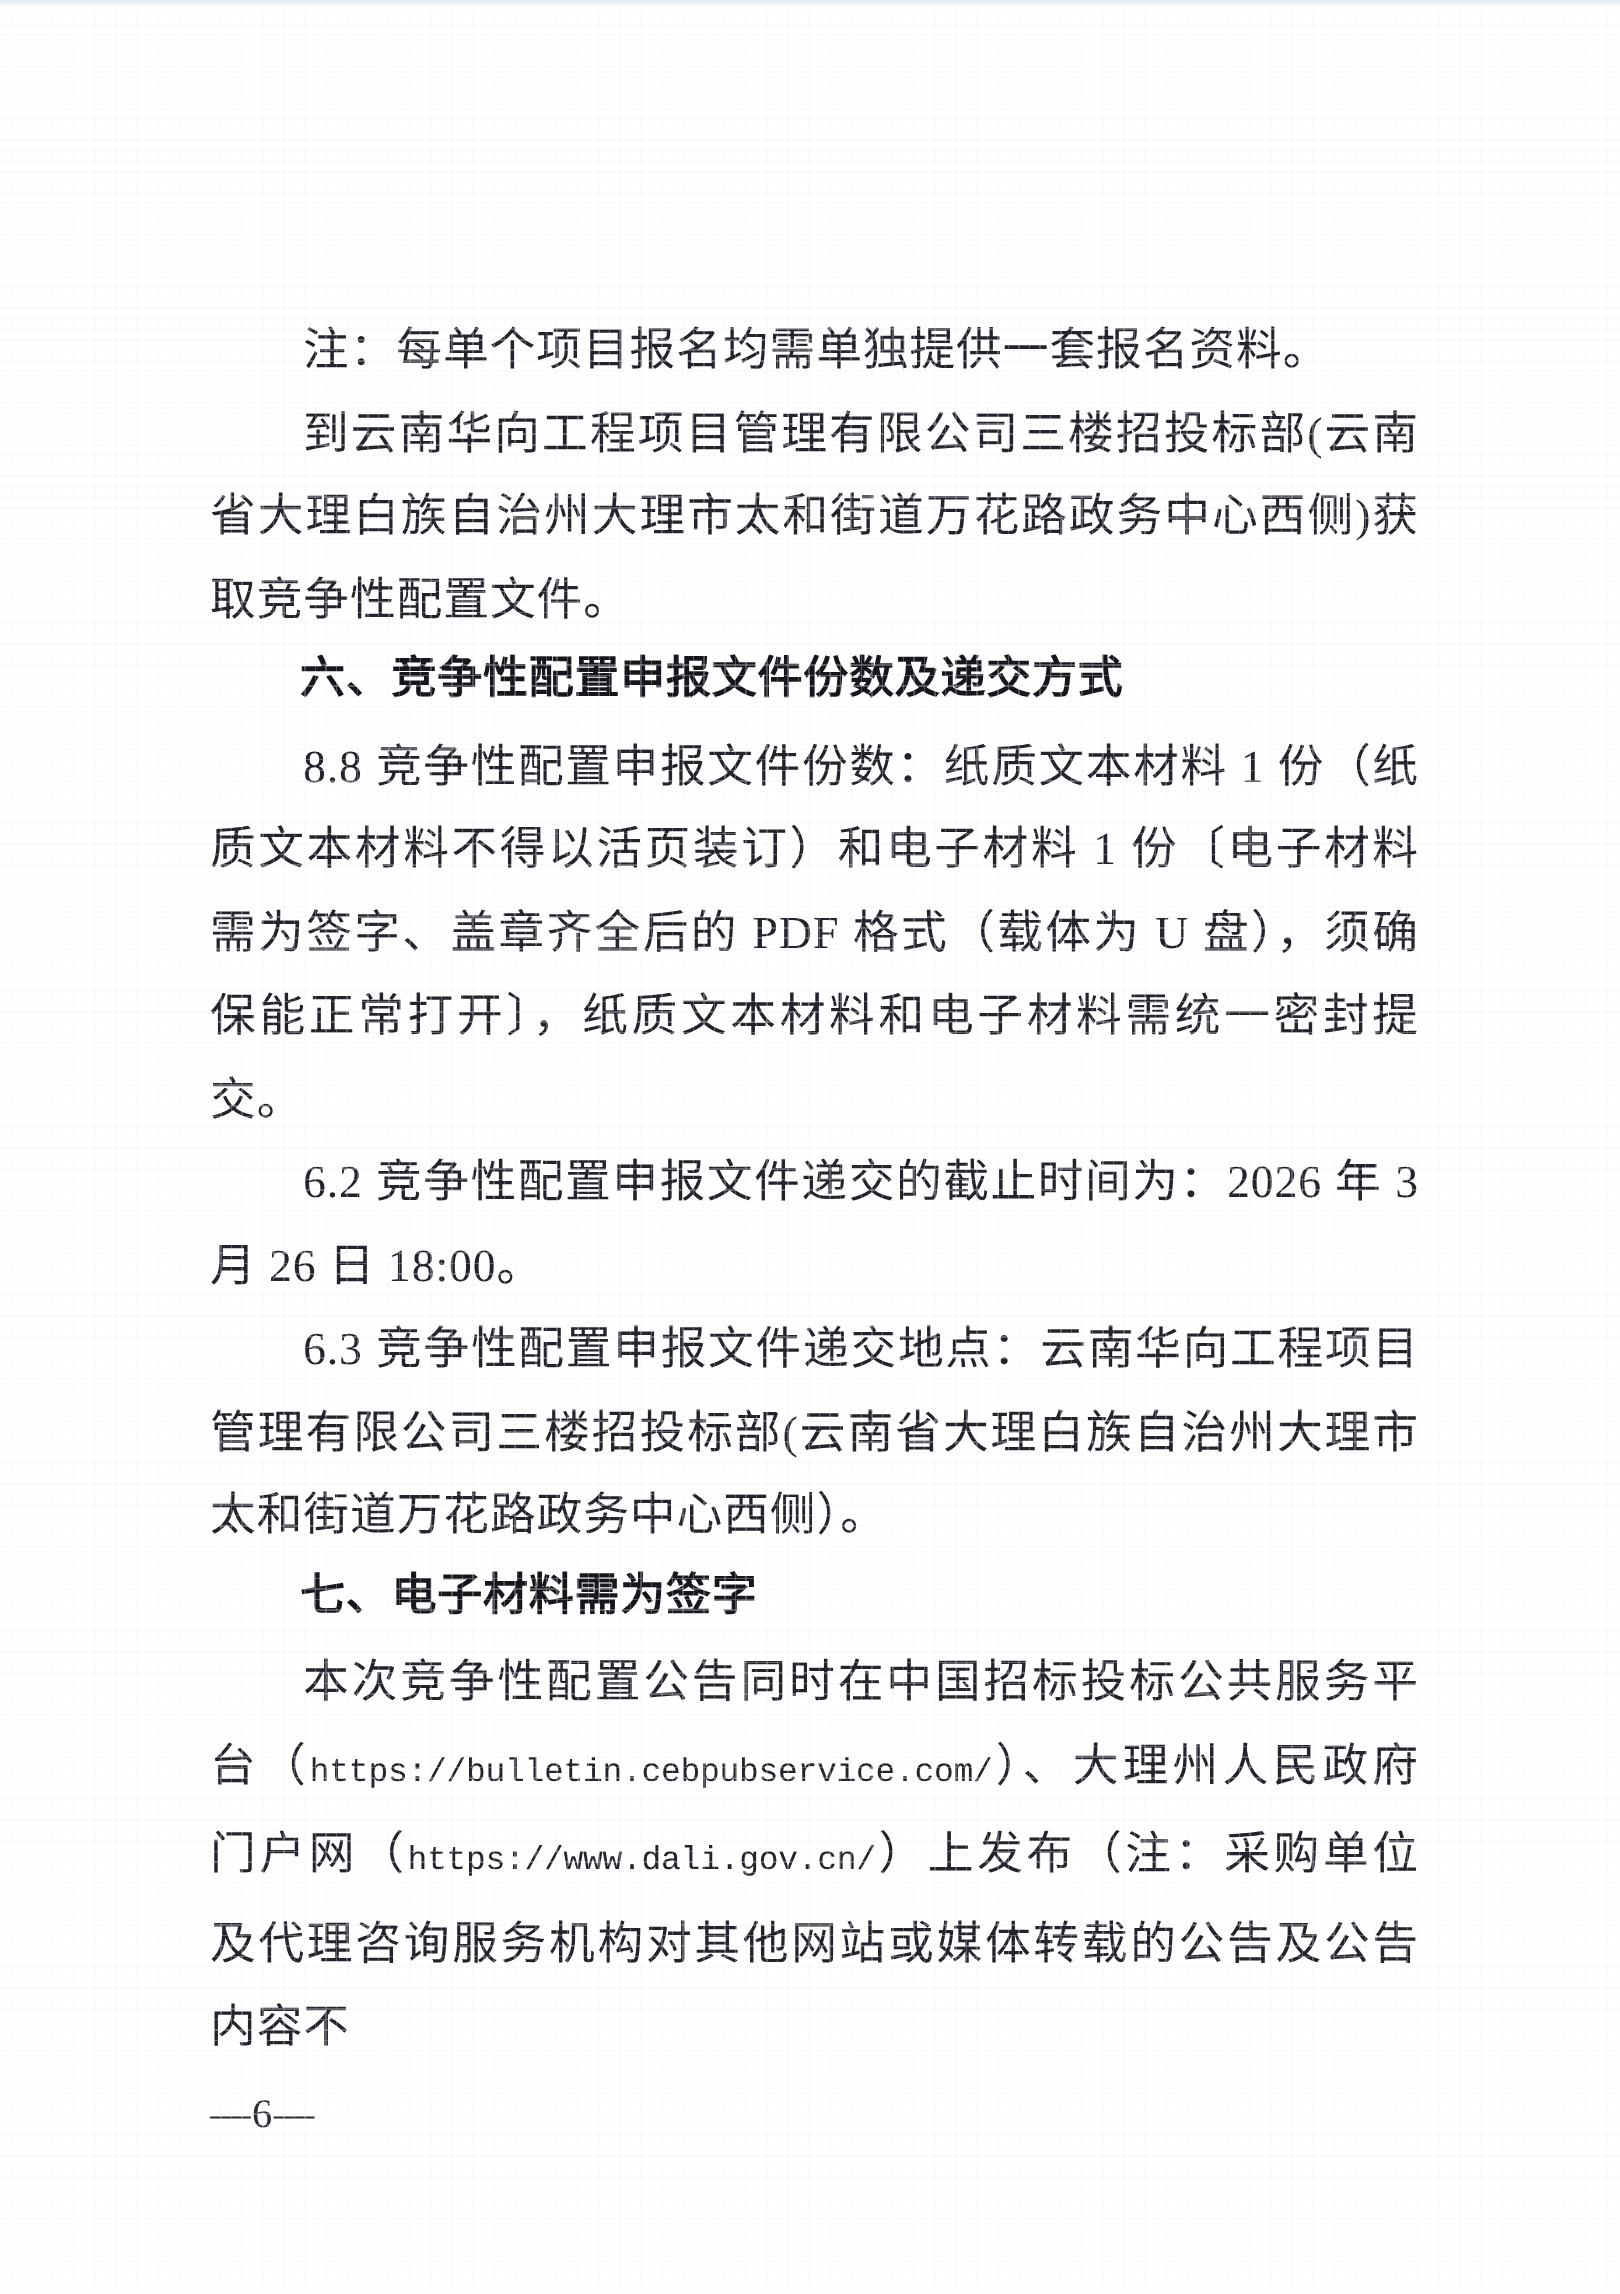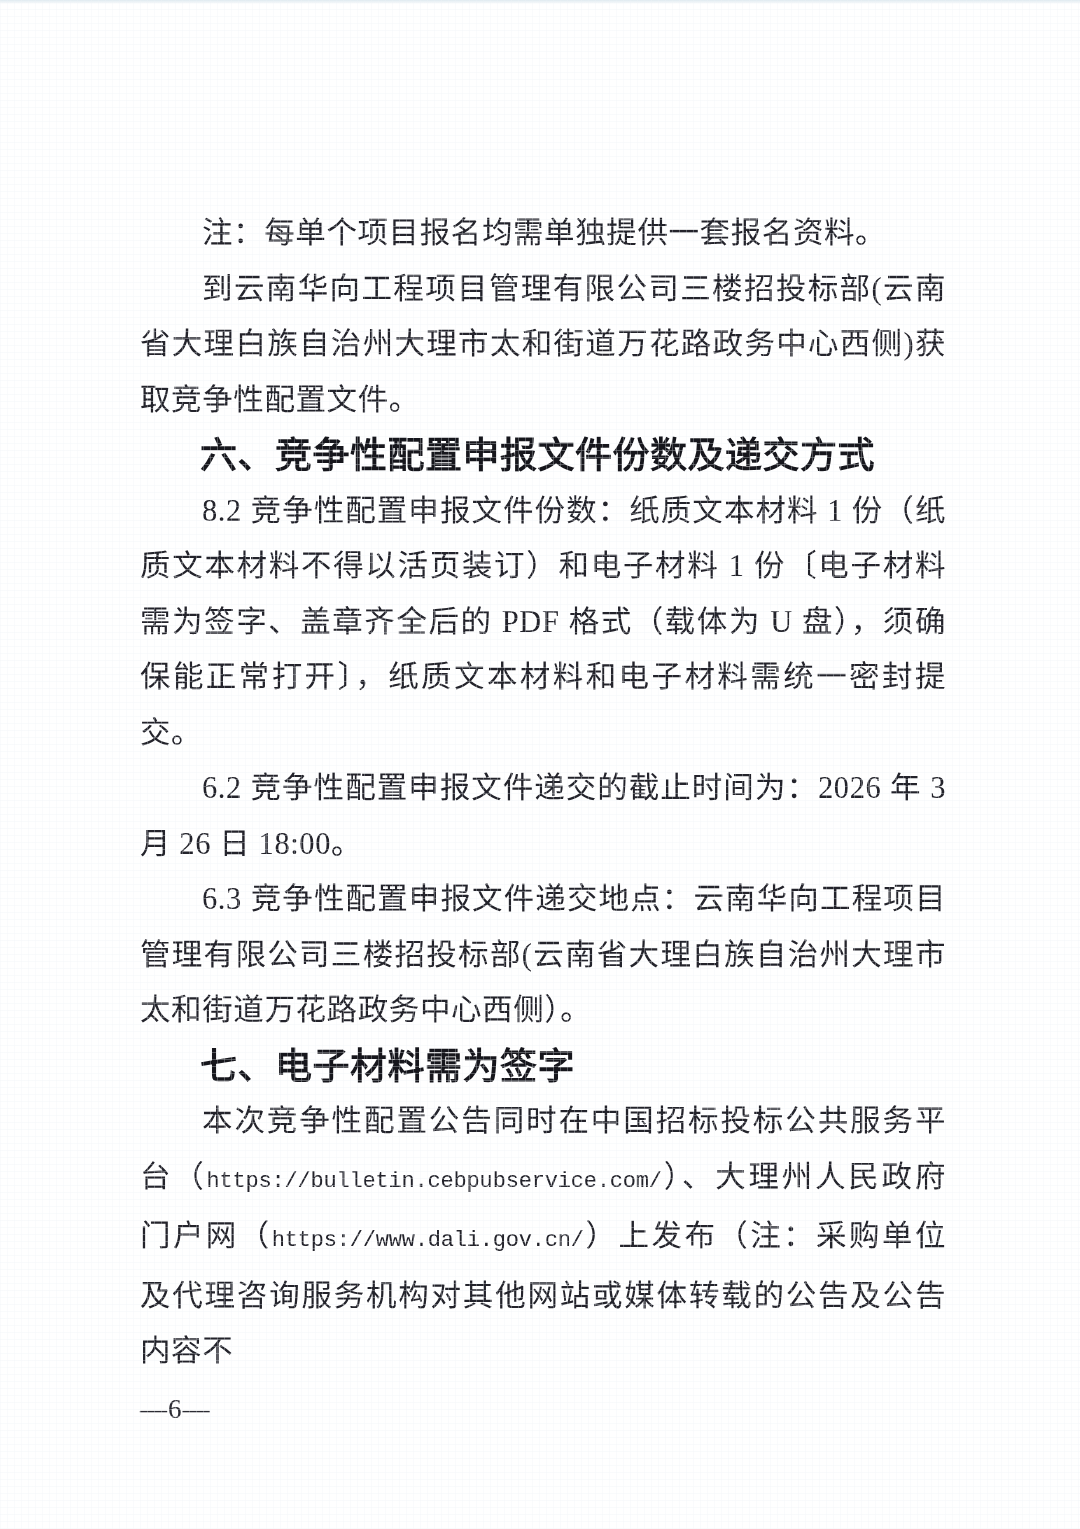--- a/index.html
+++ b/index.html
@@ -60,22 +60,22 @@
     text-indent: 62px;
     text-align: justify;
     text-justify: inter-character;
     margin: 0 0 0 0;
     color: #23232b;
     font-weight: 400;
   }
 
   
   .heading {
-    font-family: Liberation Serif, serif;
-    font-size: 37px;
+    font-family: Liberation Mono, monospace;
+    font-size: 30px;
     font-weight: 700;
     line-height: 55.5px;
     letter-spacing: 0.5px;
     text-indent: 60px;
     color: #16161c;
     margin: 0;
   }
 
   .u {
     text-underline-offset: 5px;
@@ -108,21 +108,21 @@
 <div class="page">
 
   <div class="content">
 
     <p class="para">注：每单个项目报名均需单独提供一套报名资料。</p>
 
     <p class="para"><span>到</span><span class="u">云南华向工程项目管理有限公司三楼招投标部(云南省大理白族自治州大理市太和街道万花路政务中心西侧)</span><span>获取竞争性配置文件。</span></p>
 
     <h2 class="heading">六、竞争性配置申报文件份数及递交方式</h2>
 
-    <p class="para">8.2 竞争性配置申报文件份数：纸质文本材料 1 份（纸质文本材料不得以活页装订）和电子材料 1 份〔电子材料需为签字、盖章齐全后的 PDF 格式（载体为 U 盘），须确保能正常打开〕，纸质文本材料和电子材料需统一密封提交。</p>
+    <p class="para">8.8 竞争性配置申报文件份数：纸质文本材料 1 份（纸质文本材料不得以活页装订）和电子材料 1 份〔电子材料需为签字、盖章齐全后的 PDF 格式（载体为 U 盘），须确保能正常打开〕，纸质文本材料和电子材料需统一密封提交。</p>
 
     <p class="para"><span>6.2 竞争性配置申报文件递交的截止时间为：</span><span class="u">2026 年 3 月 26 日 18:00</span><span>。</span></p>
 
     <p class="para"><span>6.3 竞争性配置申报文件递交地点：</span><span class="u">云南华向工程项目管理有限公司三楼招投标部(云南省大理白族自治州大理市太和街道万花路政务中心西侧）。</span></p>
 
 
     <h2 class="heading">七、电子材料需为签字</h2>
 
     <p class="para"><span>本次竞争性配置公告同时在中国招标投标公共服务平台（</span><span class="u mono">https://bulletin.cebpubservice.com/</span><span>）、大理州人民政府门户网（</span><span class="u mono">https://www.dali.gov.cn/</span><span>）上发布（注：采购单位及代理咨询服务机构对其他网站或媒体转载的公告及公告内容不</span></p>
 

